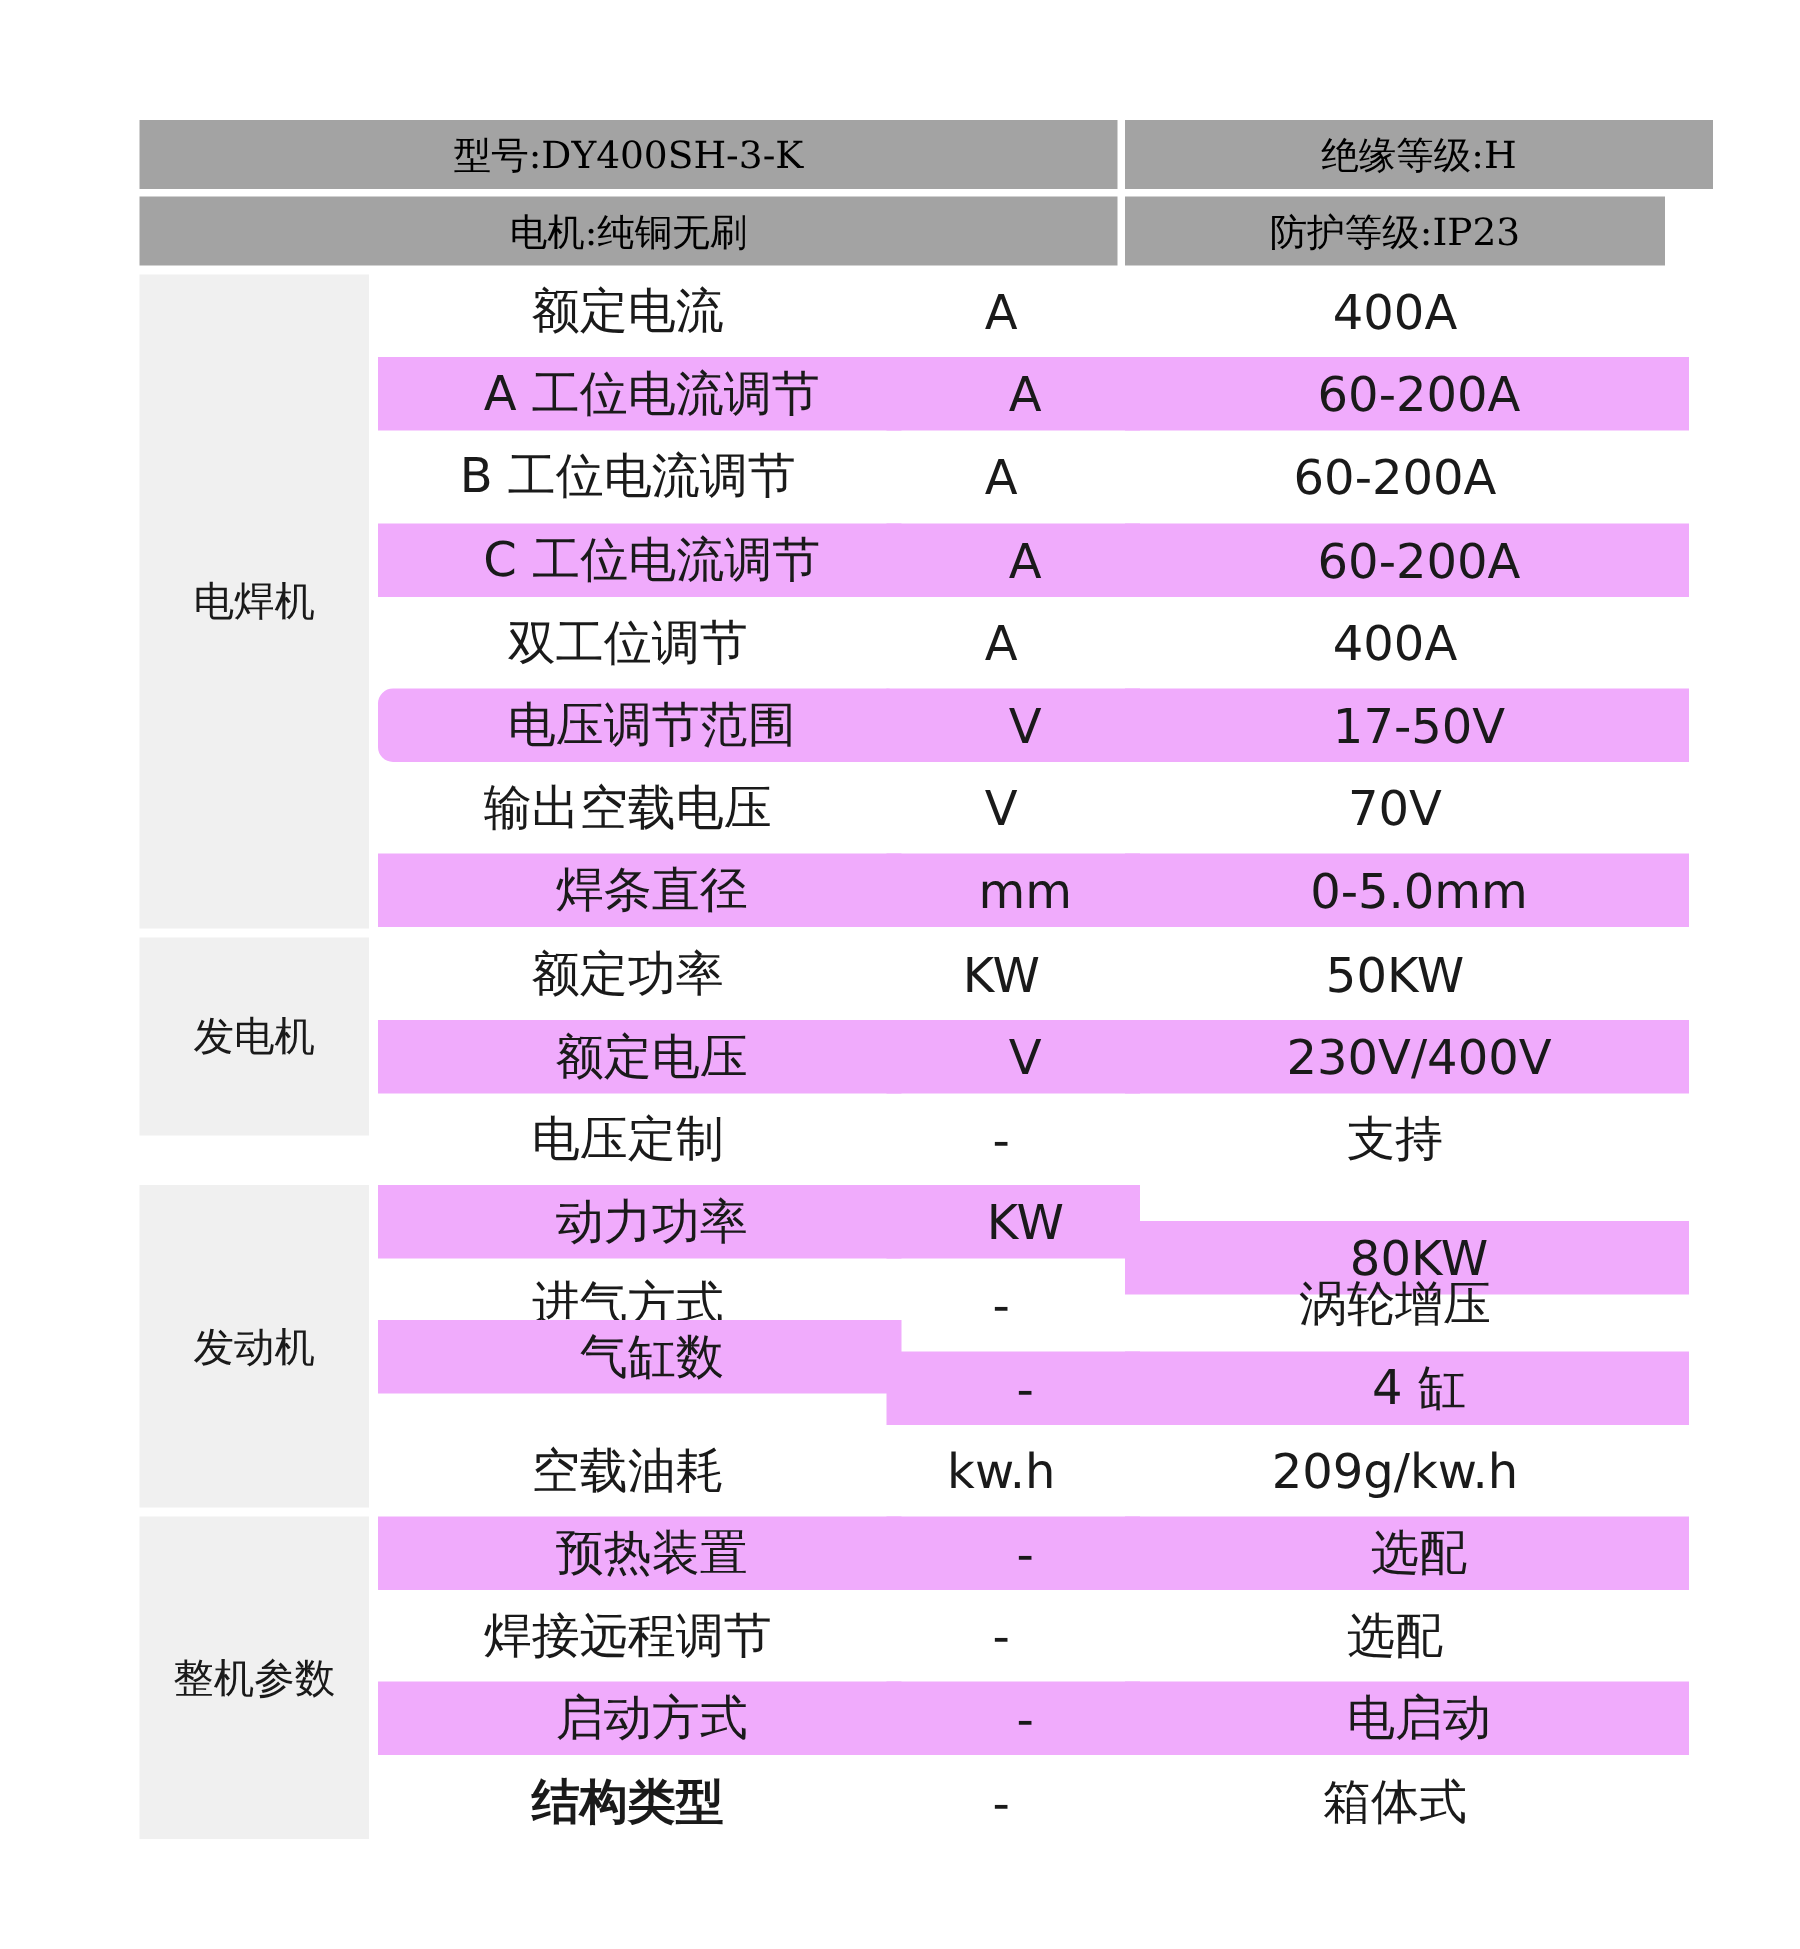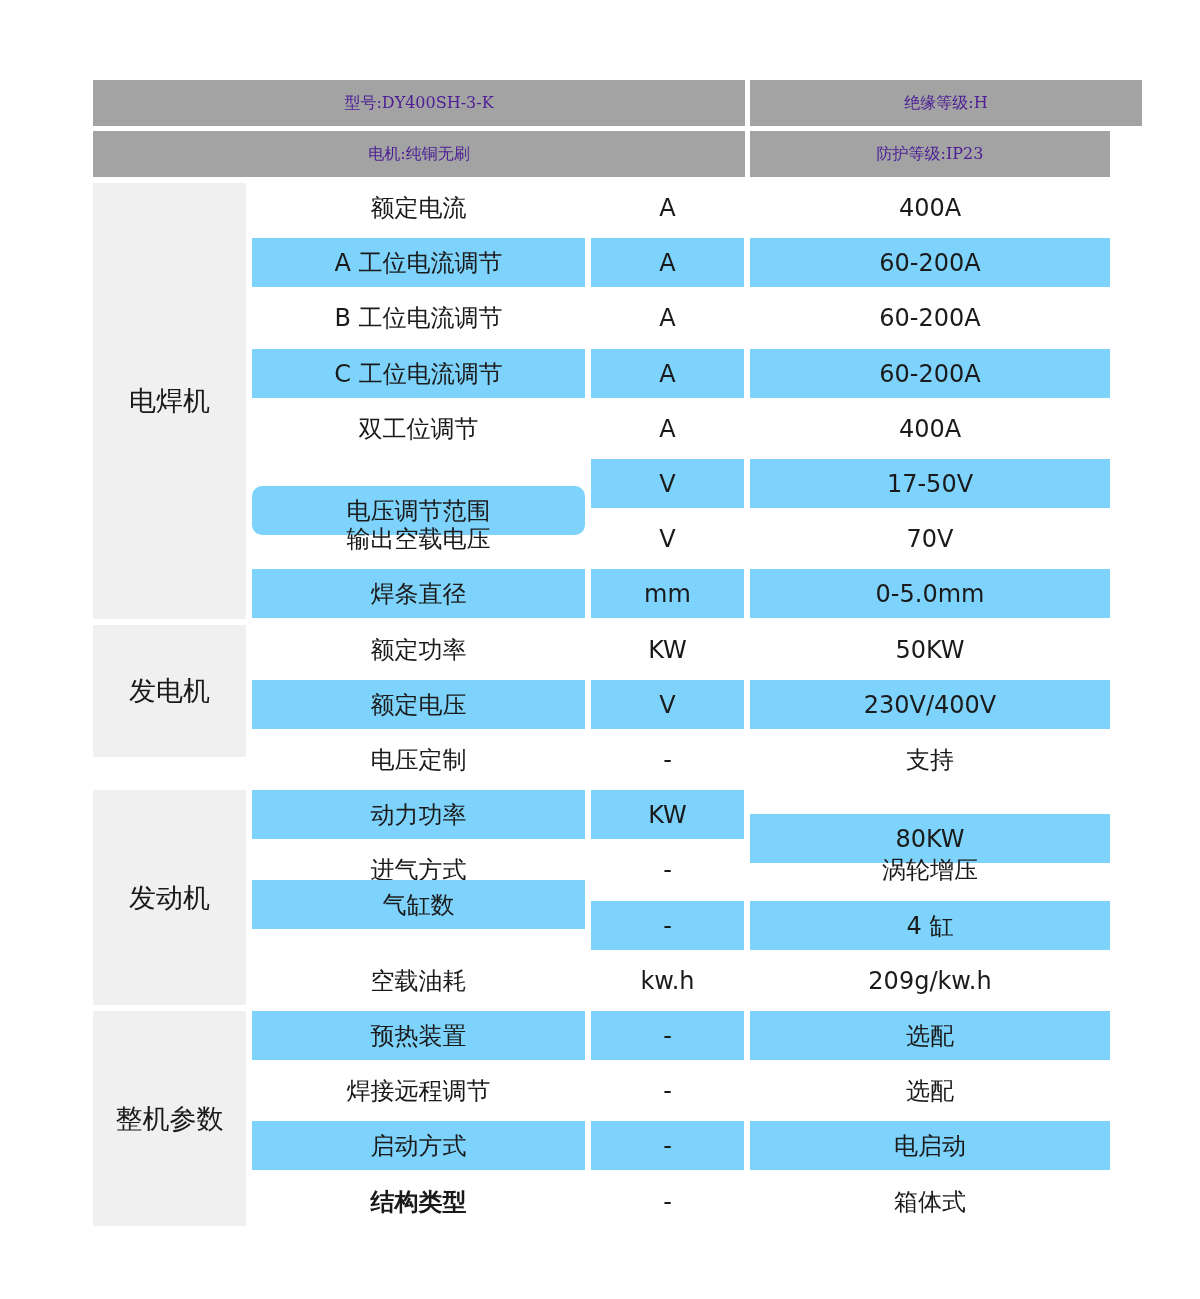--- a/index.html
+++ b/index.html
@@ -1,20 +1,20 @@
 <!DOCTYPE html>
 <html><head>
 <meta charset="utf-8">
 <style>
   html, body { margin:0; padding:0; background:#ffffff; }
   body { width:1200px; height:1299px; position:relative; font-family:"DejaVu Sans","Liberation Sans",sans-serif; color:#1a1a1a; }
-  .hdr { position:absolute; background:#a3a3a3; color:#4c1d95; font-family:"DejaVu Serif","Liberation Serif",serif; font-size:16px; display:flex; align-items:center; justify-content:center; height:46px; }
+  .hdr { position:absolute; background:#a3a3a3; color:#000000; font-family:"DejaVu Serif","Liberation Serif",serif; font-size:25px; display:flex; align-items:center; justify-content:center; height:46px; }
   .cat { position:absolute; left:93px; width:153px; background:#f0f0f0; display:flex; align-items:center; justify-content:center; font-size:27px; }
-  .cell { position:absolute; height:49px; display:flex; align-items:center; justify-content:center; font-size:24px; }
-  .shade { background:#7dd3fc; }
+  .cell { position:absolute; height:49px; display:flex; align-items:center; justify-content:center; font-size:32px; }
+  .shade { background:#f0abfc;padding-left:16px; }
   .c-param { left:252px; width:333px; }
   .c-unit { left:591px; width:153px; }
   .c-val { left:750px; width:360px; }
 </style>
 </head>
 <body>
 
 <div>
   <div class="hdr" style="left:93px;top:80px;width:652px;">型号:DY400SH-3-K</div>
   <div class="hdr" style="left:750px;top:80px;width:392px;">绝缘等级:H</div>
@@ -31,21 +31,21 @@
       <div class="cell c-val shade" style="top: 238px;">60-200A</div>
       <div class="cell c-param" style="top: 293px;">B 工位电流调节</div>
       <div class="cell c-unit" style="top: 293px;">A</div>
       <div class="cell c-val" style="top: 293px;">60-200A</div>
       <div class="cell c-param shade" style="top: 349px;">C 工位电流调节</div>
       <div class="cell c-unit shade" style="top: 349px;">A</div>
       <div class="cell c-val shade" style="top: 349px;">60-200A</div>
       <div class="cell c-param" style="top: 404px;">双工位调节</div>
       <div class="cell c-unit" style="top: 404px;">A</div>
       <div class="cell c-val" style="top: 404px;">400A</div>
-      <div class="cell c-param shade" style="top: 486px; border-radius: 10px;">电压调节范围</div>
+      <div class="cell c-param shade" style="top: 459px; border-radius: 10px;">电压调节范围</div>
       <div class="cell c-unit shade" style="top: 459px;">V</div>
       <div class="cell c-val shade" style="top: 459px;">17-50V</div>
       <div class="cell c-param" style="top: 514px;">输出空载电压</div>
       <div class="cell c-unit" style="top: 514px;">V</div>
       <div class="cell c-val" style="top: 514px;">70V</div>
       <div class="cell c-param shade" style="top: 569px;">焊条直径</div>
       <div class="cell c-unit shade" style="top: 569px;">mm</div>
       <div class="cell c-val shade" style="top: 569px;">0-5.0mm</div>
       <div class="cat" style="top: 625px; height: 132px;">发电机</div>
       <div class="cell c-param" style="top: 625px;">额定功率</div>

